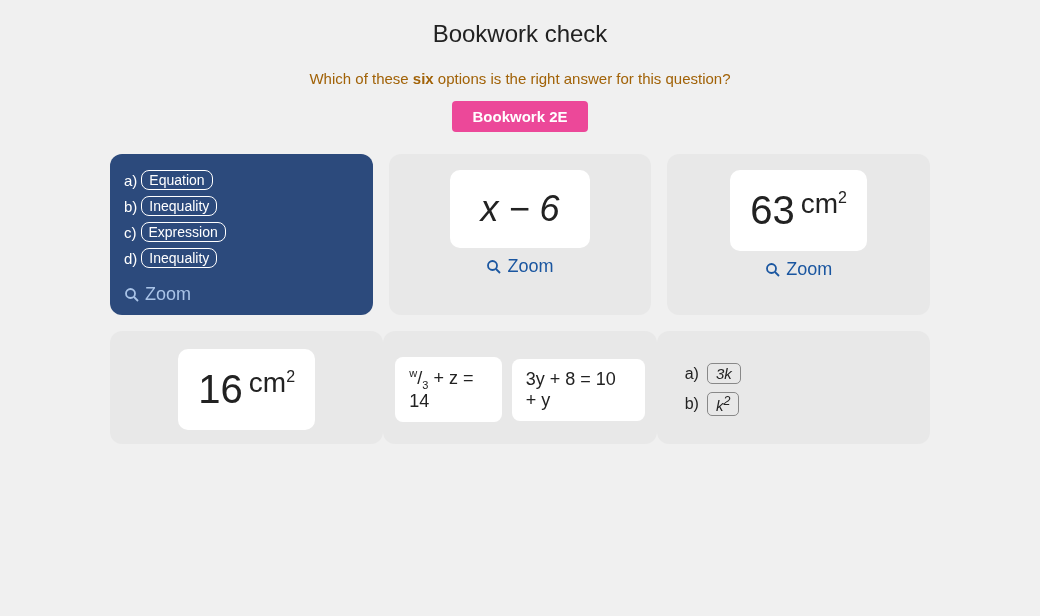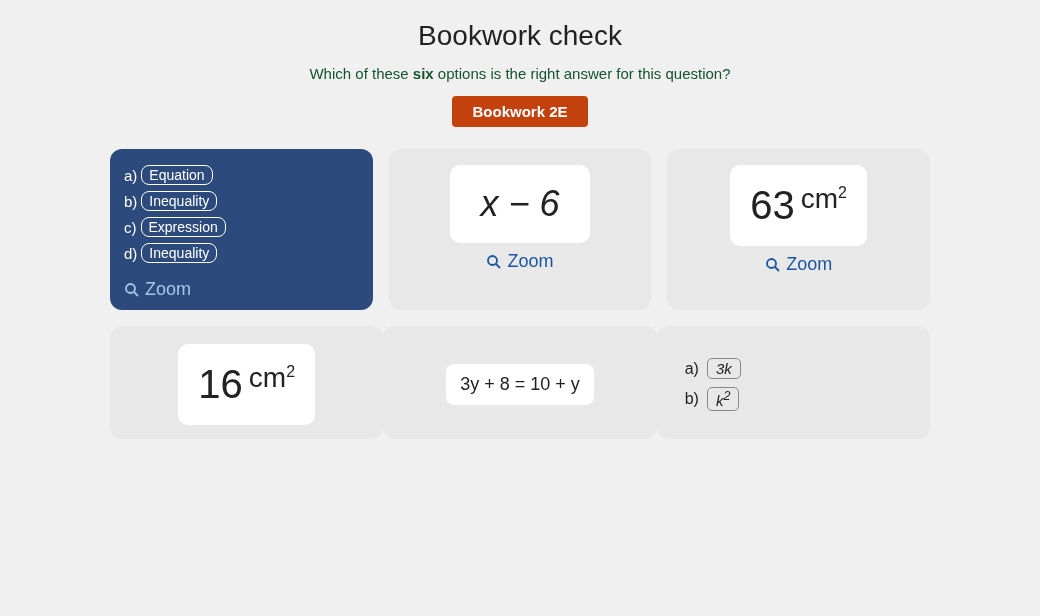--- a/index.html
+++ b/index.html
@@ -8,33 +8,33 @@
       background: #f0f0f0;
       width: 1040px;
       height: 616px;
       overflow: hidden;
       display: flex;
       flex-direction: column;
       align-items: center;
       padding: 20px 40px;
     }
     .page-title {
-      font-size: 28px;
+      font-size: 24px;
       font-weight: 400;
       color: #222;
-      margin-bottom: 13px;
+      margin-bottom: 22px;
     }
     .subtitle {
       font-size: 15px;
-      color: #14532d;
+      color: #a16207;
       margin-bottom: 14px;
     }
     .subtitle b { font-weight: 700; }
     .bookwork-badge {
-      background: #c2410c;
+      background: #ec4899;
       color: white;
       padding: 7px 20px;
       border-radius: 4px;
       font-size: 15px;
       font-weight: 600;
       margin-bottom: 22px;
       display: inline-block;
     }
     .grid {
       display: grid;
@@ -252,20 +252,23 @@
     <div class="card-bottom">
       <div class="math-display-large">
         <span class="number">16</span>
         <span class="unit">cm<sup class="sup">2</sup></span>
       </div>
     </div>
 
     <div class="card-bottom">
       <div class="math-row">
         <div class="math-box">
+          <span><sup style="font-size:11px;vertical-align:super;">w</sup>/<sub style="font-size:11px;vertical-align:sub;">3</sub> + z = 14</span>
+        </div>
+        <div class="math-box">
           <span>3y + 8 = 10 + y</span>
         </div>
       </div>
     </div>
 
     <div class="card-bottom" style="align-items:flex-start;">
       <div class="answer-list">
         <div class="answer-item">
           <span>a)</span>
           <span class="answer-tag">3k</span>

